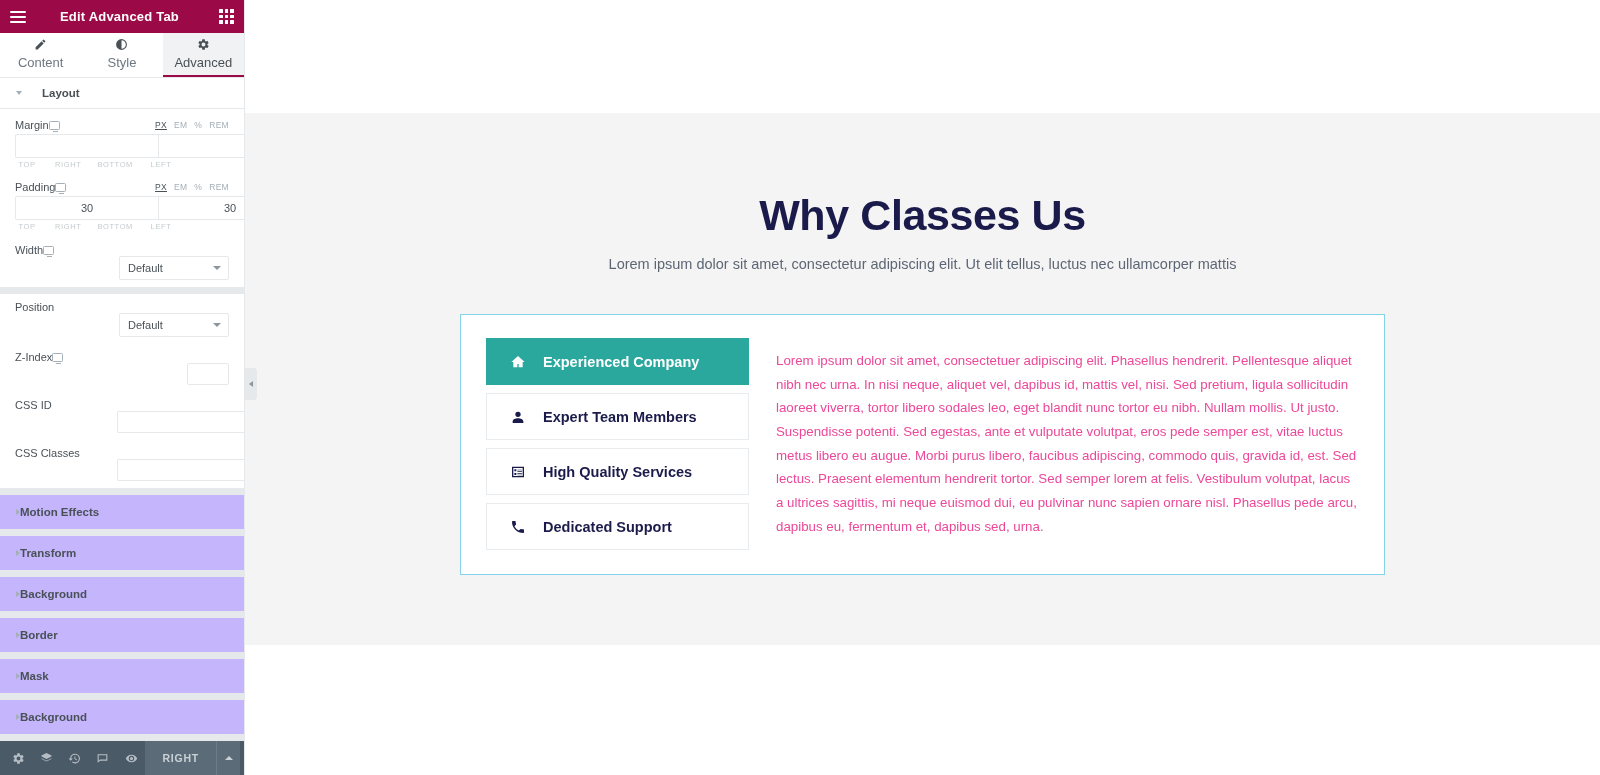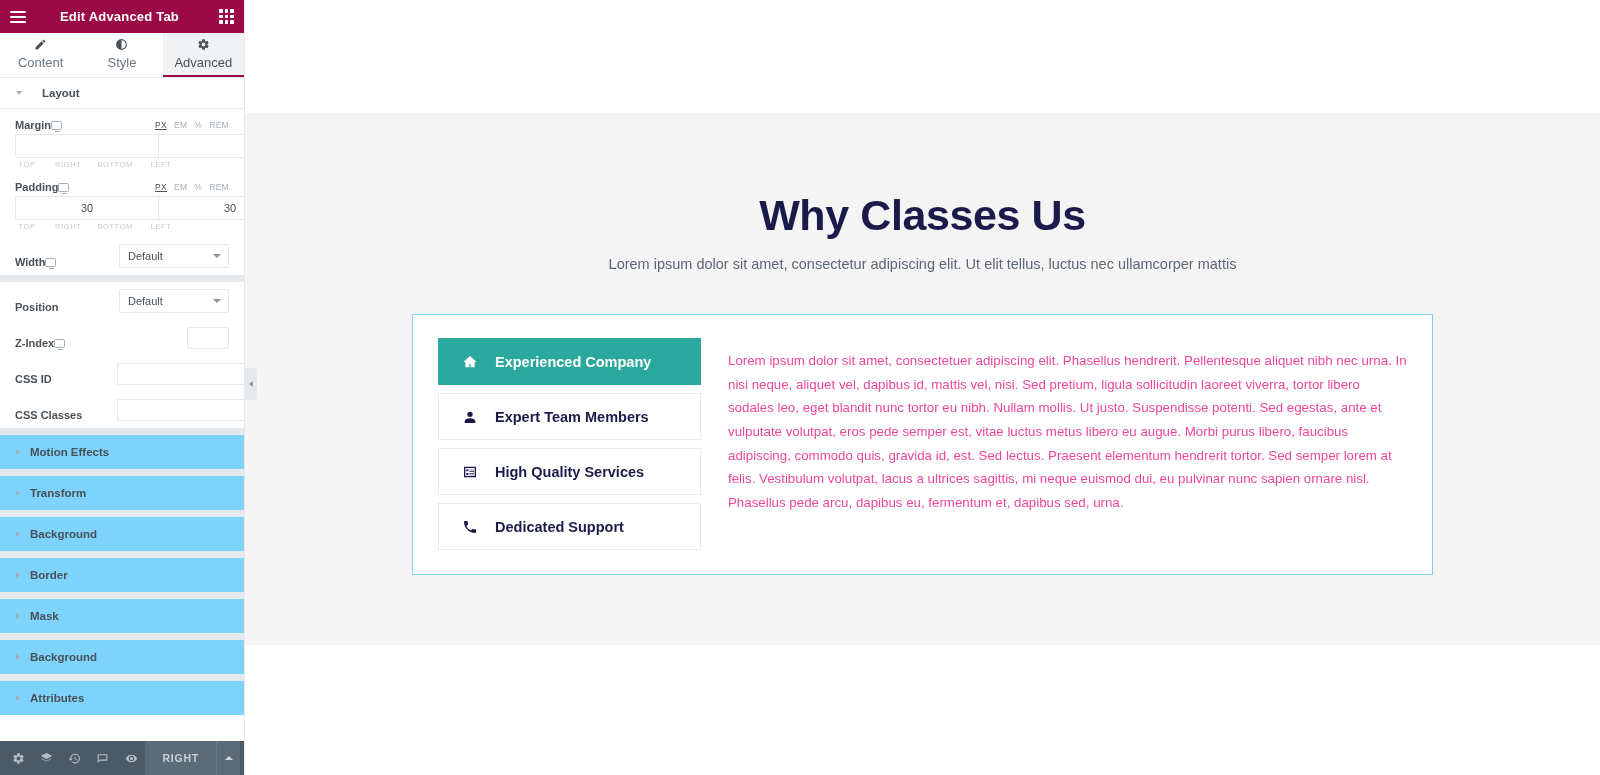--- a/index.html
+++ b/index.html
@@ -55,39 +55,39 @@
   .caret { width: 0; height: 0; }
   .caret.down { border-left: 3.5px solid transparent; border-right: 3.5px solid transparent;
     border-top: 4.5px solid #a4afb7; }
   .caret.right { border-top: 3.5px solid transparent; border-bottom: 3.5px solid transparent;
     border-left: 4.5px solid #a4afb7; }
 
   .divider { height: 1px; background: #e6e9ec; }
   .ctl-area { padding: 10px 15px 6px 15px; }
 
   .ctl-row { display: flex; align-items: center; margin-bottom: 3px; }
-  .ctl-label { font-size: 11px; color: #495157; display: flex; align-items: center; gap: 0; font-weight: bold; }
+  .ctl-label { font-size: 11px; color: #495157; display: flex; align-items: center; gap: 0; }
   .resp-icon { width: 11px; height: 9px; border: 1.2px solid #a4afb7; border-radius: 1.5px; position: relative; }
   .resp-icon::after { content:''; position:absolute; left:3px; bottom:-3.5px; width:5px; height:1.5px; background:#a4afb7; }
   .units { margin-left: auto; display: flex; gap: 7px; font-size: 8.5px; color: #a4afb7; letter-spacing:.3px;}
   .units span { cursor: pointer; }
   .units span.on { color: #495157; text-decoration: underline; }
 
   .dim-row { display: flex; margin-bottom: 2px; }
   .dim-in {
     flex: 1; height: 24px; border: 1px solid #e6e9ec; border-right: none;
     font-size: 11px; color: #495157; text-align: center;
     font-family: "Liberation Sans", sans-serif; outline: none; background: #fff;
   }
   .dim-in:first-child { border-radius: 2px 0 0 2px; }
   .dim-labels { display: flex; gap: 16px; }
   .dim-labels span { flex: 1; text-align: center; font-size: 7.5px; color: #c5cbcf; letter-spacing:.6px; }
   .dim-labels .spacer { flex: 0 0 40px; }
 
-  .field-row { display: flex; align-items: flex-end; padding: 7px 15px; }
+  .field-row { display: flex; align-items: flex-start; padding: 7px 15px; flex-direction: column; }
   .field-row .ctl-label { flex: none; }
   .select-wrap { margin-left: auto; width: 110px; height: 24px; position: relative; }
   .select-wrap select {
     width: 100%; height: 100%; -webkit-appearance: none; appearance: none;
     border: 1px solid #e6e9ec; border-radius: 2px; background: #fff;
     font-size: 11px; color: #495157; padding: 0 20px 0 8px;
     font-family: "Liberation Sans", sans-serif; outline: none; cursor: pointer;
   }
   .select-wrap .car { position: absolute; right: 8px; top: 10px; width: 0; height: 0;
     border-left: 4px solid transparent; border-right: 4px solid transparent;
@@ -96,22 +96,22 @@
   .txt-in { width: 42px; height: 22px; border: 1px solid #e6e9ec; border-radius: 2px;
     font-size: 11px; color: #495157; padding: 0 6px; outline: none; background:#fff;
     font-family: "Liberation Sans", sans-serif; }
   .zidx-wrap { margin-left: auto; }
   .css-wrap { margin-left: auto; display: flex; width: 112px; height: 22px; }
   .css-wrap input { flex: 1; height: 22px; border: 1px solid #e6e9ec; border-right: none;
     border-radius: 2px 0 0 2px; font-size: 11px; color: #495157; padding: 0 6px;
     outline: none; background: #fff; font-family: "Liberation Sans", sans-serif; }
 
   .sec-gap { height: 7px; background: #e6e9ec; }
-  .sec-item { height: 34px; display: flex; align-items: center; gap: 10px;
-    padding: 0 16px; font-size: 11.5px; font-weight: bold; color: #495157; cursor: pointer; background:#7dd3fc; }
+  .sec-item { height: 34px; display: flex; align-items: center; 
+    padding: 0 16px; font-size: 11.5px; font-weight: bold; color: #495157; cursor: pointer; background:#c4b5fd; }
 
   .panel-footer {
     height: 34px; background: #4b5a67; display: flex; align-items: center;
     padding: 0 4px; flex: none;
   }
   .fbtn { width: 31px; height: 34px; display: flex; align-items: center; justify-content: center; cursor: pointer; }
   .fbtn svg { width: 13px; height: 13px; fill: #b6bec5; }
   .update-btn { margin-left: auto; height: 34px; background: #5b6b78; color: #c9d1d7;
     font-size: 10.5px; font-weight: bold; letter-spacing: .8px;
     display: flex; align-items: center; justify-content: center; width: 78px; cursor: pointer; }
@@ -132,21 +132,21 @@
   
   .canvas { flex: 1; height: 775px; background: #ffffff; position: relative; overflow: hidden; }
   .canvas-strip-top { height: 113px; background: #ffffff; }
   .canvas-main { background: #f4f4f4; padding: 78px 0 70px 0; }
   .canvas-strip-bottom { height: 84px; background: #ffffff; }
 
   .hero-title { text-align: center; font-size: 43px; font-weight: bold;
     color: #1b1b4b; letter-spacing: -.4px; }
   .hero-sub { text-align: center; font-size: 14.5px; color: #5d6674; margin-top: 16px; }
 
-  .why-box { width: 1021px; margin: 42px auto 0 auto; background: #ffffff;
+  .why-box { width: 925px; margin: 42px auto 0 auto; background: #ffffff;
     border: 1px solid #84d3e8; padding: 23px 24px 24px 25px; display: flex; gap: 27px; }
 
   .tabs-col { width: 263px; flex: none; display: flex; flex-direction: column; gap: 8px; }
   .wtab { height: 47px; display: flex; align-items: center; gap: 17px;
     padding-left: 23px; border: 1px solid #e9ecef; background: #ffffff;
     font-size: 14.5px; font-weight: bold; color: #1b1b4b; cursor: pointer; }
   .wtab.active { background: #2aa89e; border-color: #2aa89e; color: #ffffff; }
   .wtab svg { width: 16px; height: 16px; fill: #1b1b4b; flex: none; }
   .wtab.active svg { fill: #ffffff; }
 

